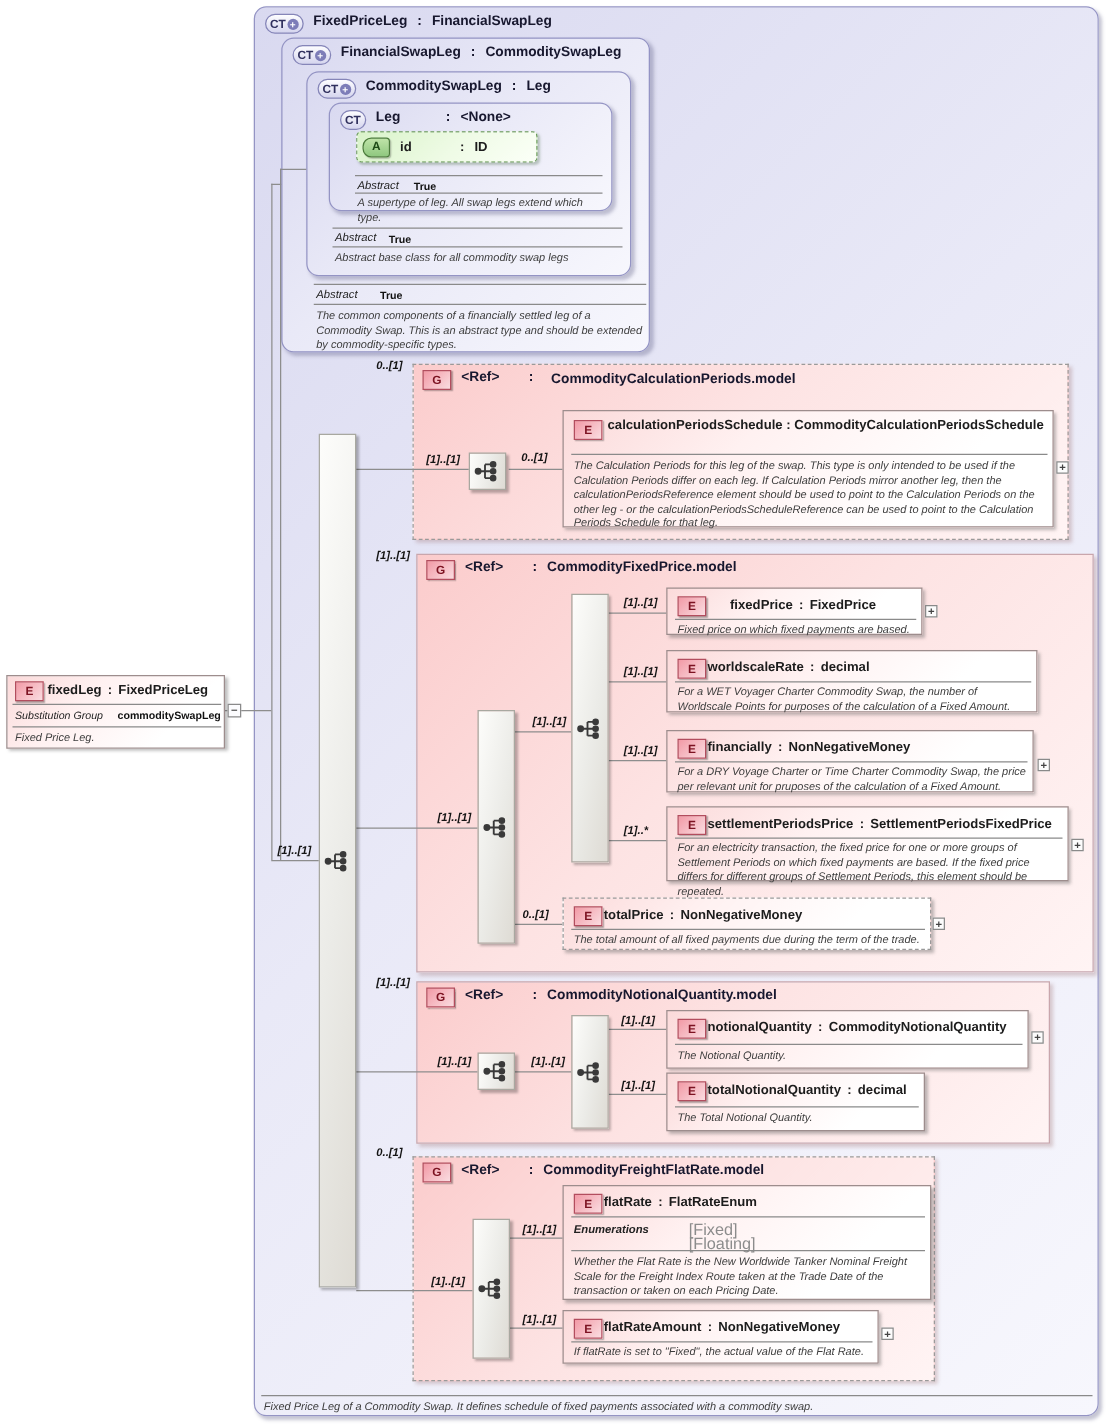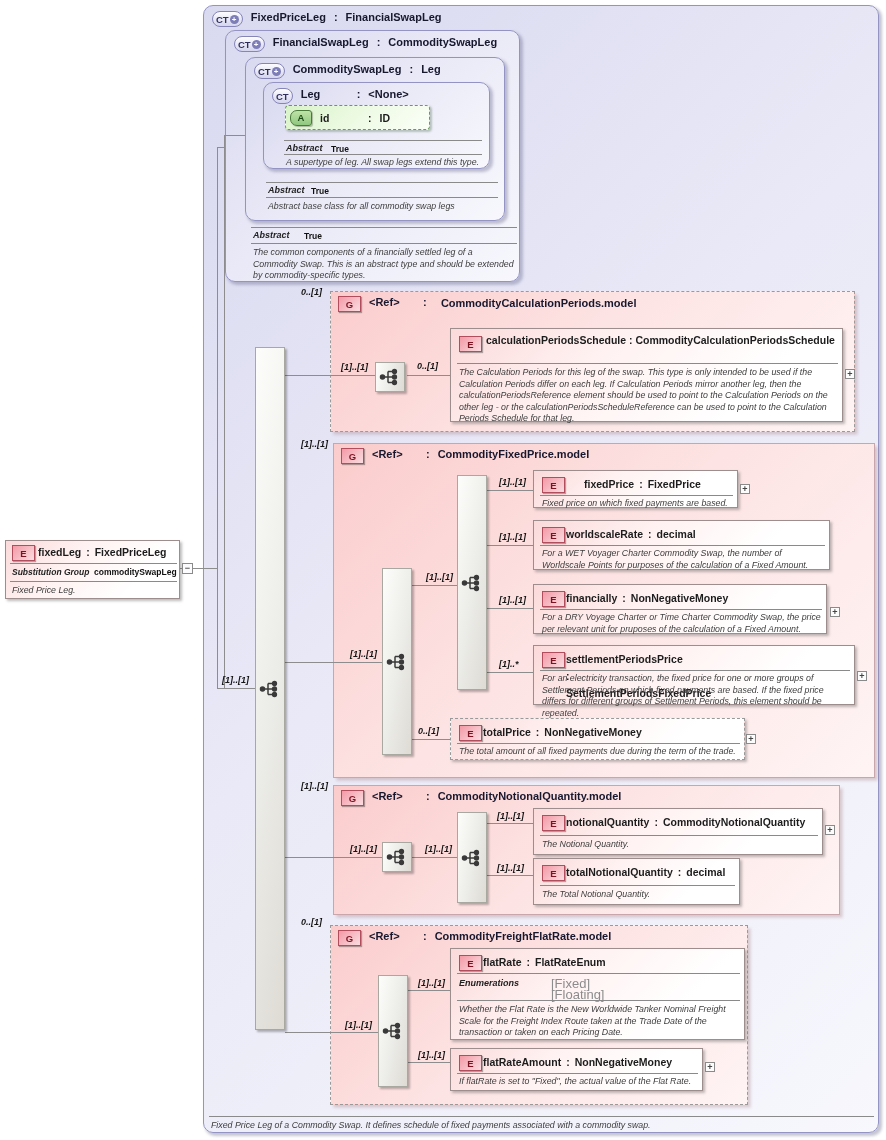--- a/index.html
+++ b/index.html
@@ -29,21 +29,21 @@
   .rule{position:absolute;height:1px;background:#8a8a8a;}
   
   .hdr{position:absolute;display:flex;align-items:flex-start;gap:8px;
        font-size:11px;font-weight:bold;color:#17172e;white-space:nowrap;}
   .trow{position:absolute;display:flex;gap:5px;font-size:10.5px;font-weight:bold;color:#1c1c1c;white-space:nowrap;}
   .twrap{position:absolute;font-size:10.5px;font-weight:bold;color:#1c1c1c;
          text-align:center;word-break:break-all;line-height:1.25;}
   .gtypewrap{width:208px;text-align:center;word-break:break-all;white-space:normal;line-height:1.3;}
   .doc{position:absolute;font-style:italic;font-size:8.8px;line-height:1.32;color:#3d3d3d;}
   .card{position:absolute;font-style:italic;font-weight:bold;font-size:9px;color:#141414;white-space:nowrap;}
-  .alabel{position:absolute;font-style:italic;font-size:9px;color:#222;white-space:nowrap;font-weight:bold;}
+  .alabel{position:absolute;font-style:italic;font-size:9px;color:#222;white-space:nowrap;}
   .aval{position:absolute;font-weight:bold;font-size:8.5px;color:#111;white-space:nowrap;}
   .enumval{position:absolute;font-size:13px;line-height:1.25;color:#8c8c8c;white-space:nowrap;}
   
   .pill{display:inline-flex;align-items:center;justify-content:center;gap:1px;height:14px;padding:0 3px;
         border:1.4px solid #8585b8;border-radius:8px;flex:none;
         background:linear-gradient(180deg,#fdfdff,#d5d5ee);
         font-size:9.5px;font-weight:bold;color:#30305e;}
   .plusdot{display:inline-block;width:9px;height:9px;border-radius:50%;background:#7d7db8;
         color:#fff;font-size:8px;line-height:9px;font-weight:bold;text-align:center;}
   .micon{display:inline-flex;align-items:center;justify-content:center;width:21px;height:14px;flex:none;
@@ -120,21 +120,21 @@
           <span>CT</span>
         </span>
       <span class="namecol">Leg</span>
       <span>:</span>
       <span>&lt;None&gt;</span>
     </div>
     <div class="rule" style="left:20px;top:57px;width:198px;"></div>
     <span class="alabel" style="left:22px;top:60px;">Abstract</span>
     <span class="aval" style="left:67px;top:61px;">True</span>
     <div class="rule" style="left:20px;top:71px;width:198px;"></div>
-    <div class="doc" style="left:22px;top:74px;width:200px;">A supertype of leg. All swap legs extend this type.</div>
+    <div class="doc" style="left:22px;top:74px;width:200px;">A supertype of leg. All swap legs extend which type.</div>
   </div>
 
   <div class="greenbox" style="left:285px;top:105px;width:145px;height:25px;padding-left:4px;gap:8px;">
     <span class="aicon">
         <span>A</span>
       </span>
     <span style="font-size:10.5px;font-weight:bold;color:#1c1c1c;width:40px;">id</span>
     <span style="font-size:10.5px;font-weight:bold;color:#1c1c1c;">:</span>
     <span style="font-size:10.5px;font-weight:bold;color:#1c1c1c;">ID</span>
   </div>
@@ -361,21 +361,21 @@
       <span>NonNegativeMoney</span>
     </div>
     <div class="rule" style="left:6px;top:24px;width:282px;"></div>
     <div class="doc" style="left:8px;top:27px;width:280px;">For a DRY Voyage Charter or Time Charter Commodity Swap, the price per relevant unit for pruposes of the calculation of a Fixed Amount.</div>
   </div>
 
   <div class="ebox" style="left:533px;top:645px;width:322px;height:60px;">
     <span class="micon abs" style="left:8px;top:6px;">
         <span>E</span>
       </span>
-    <div class="trow" style="left:32px;top:7px;flex-direction:column;">
+    <div class="trow" style="left:32px;top:7px;">
       <span>settlementPeriodsPrice</span>
       <span>:</span>
       <span>SettlementPeriodsFixedPrice</span>
     </div>
     <div class="rule" style="left:6px;top:24px;width:310px;"></div>
     <div class="doc" style="left:8px;top:27px;width:308px;">For an electricity transaction, the fixed price for one or more groups of Settlement Periods on which fixed payments are based. If the fixed price differs for different groups of Settlement Periods, this element should be repeated.</div>
   </div>
 
   <div class="ebox dashed" style="left:450px;top:718px;width:295px;height:42px;">
     <span class="micon abs" style="left:8px;top:6px;">

